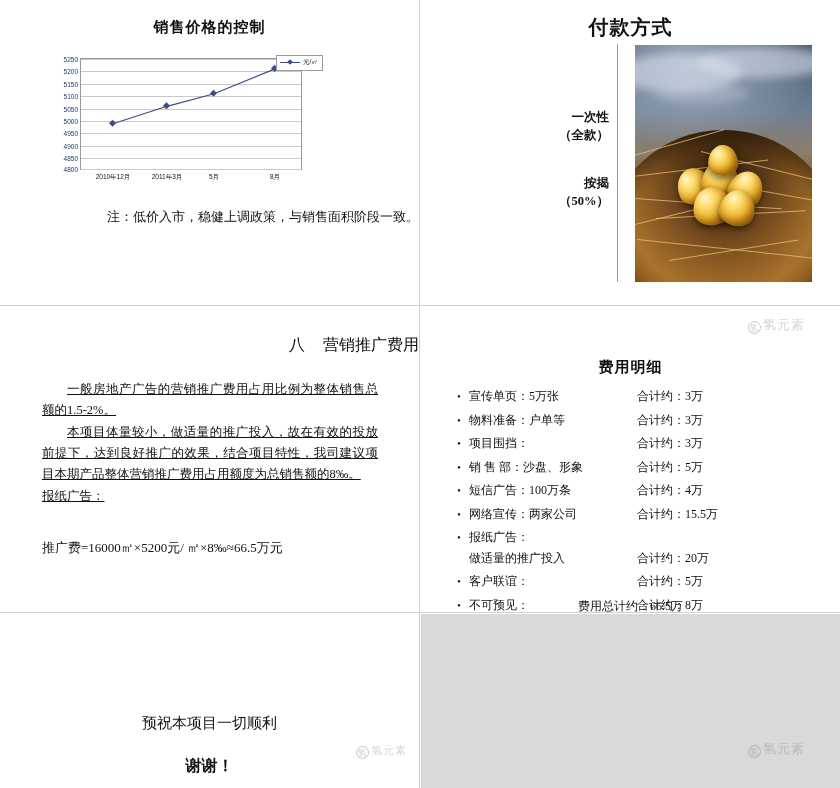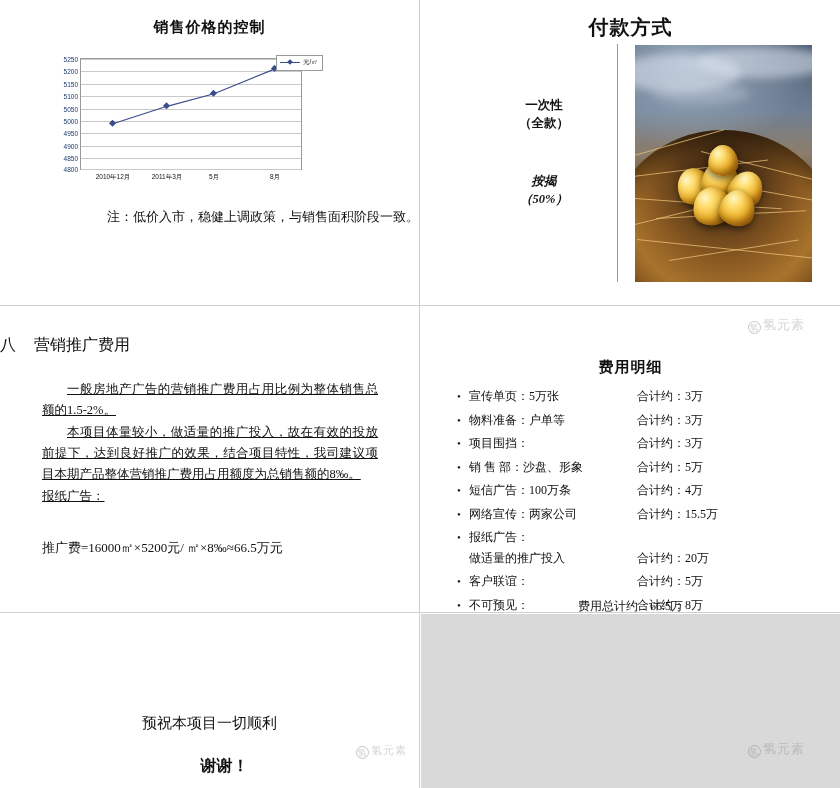--- a/index.html
+++ b/index.html
@@ -75,25 +75,25 @@
   .s2-title {
     position: absolute; left: 0; top: 14px; width: 419px;
     text-align: center; font-size: 20px; font-weight: bold; color: #111;
     letter-spacing: 1px;
   }
   .s2-divider {
     position: absolute; left: 196px; top: 44px; width: 1px; height: 238px;
     background: #9a9a9a;
   }
   .pay-col {
-    position: absolute; left: 58px; top: 96px; width: 130px;
-    text-align: center; font-size: 12.5px; font-weight: bold; color: #111;
+    position: absolute; left: 58px; top: 108px; width: 130px;
+    text-align: right; font-size: 12.5px; font-weight: bold; color: #111;
     line-height: 1.45;
   }
-  .pay-col .second { margin-top: 40px; font-style: italic; }
+  .pay-col .second { margin-top: 30px; }
   .egg-photo {
     position: absolute; left: 214px; top: 45px; width: 177px; height: 237px;
     overflow: hidden;
     background: #2a2f3a;
   }
   .sky {
     position: absolute; inset: 0;
     background:
       radial-gradient(ellipse 120% 60% at 30% 8%, #9fb0c4 0%, rgba(159,176,196,0) 60%),
       linear-gradient(#4a5a70 0%, #6f7f93 28%, #8d7d6a 46%, #6d533c 62%, #3c2a1c 100%);
@@ -124,21 +124,21 @@
   .glow {
     position: absolute; left: 24%; top: 46%; width: 54%; height: 34%;
     background: radial-gradient(ellipse at center, rgba(255,214,110,0.55) 0%, rgba(255,190,60,0) 70%);
     filter: blur(3px);
   }
 
   
   #s3 { left: 0; top: 307px; width: 419px; height: 305px; }
   .s3-title {
     position: absolute; left: 0; top: 28px; width: 419px;
-    text-align: left; font-size: 16px; color: #111;
+    text-align: right; font-size: 16px; color: #111;
   }
   .s3-title .num { margin-right: 18px; }
   .s3-body {
     position: absolute; left: 42px; top: 72px; width: 336px;
     font-size: 12.5px; color: #111; line-height: 1.65;
     text-align: justify;
     text-decoration: underline;
   }
   .s3-body p { margin: 0 0 2px 0; }
   .s3-body p.ind { text-indent: 2em; }
@@ -178,21 +178,21 @@
     text-align: center; font-size: 12px; color: #111;
   }
 
   
   #s5 { left: 0; top: 614px; width: 419px; height: 174px; }
   .s5-line1 {
     position: absolute; left: 0; top: 100px; width: 419px;
     text-align: center; font-size: 15px; color: #111;
   }
   .s5-line2 {
-    position: absolute; left: 15px; top: 142px; width: 419px;
+    position: absolute; left: 0; top: 142px; width: 419px;
     text-align: center; font-size: 16px; font-weight: bold; color: #111;
   }
 
   
   #s6 {
     left: 421px; top: 614px; width: 419px; height: 174px;
     background: #d9d9d9;
   }
 
   

